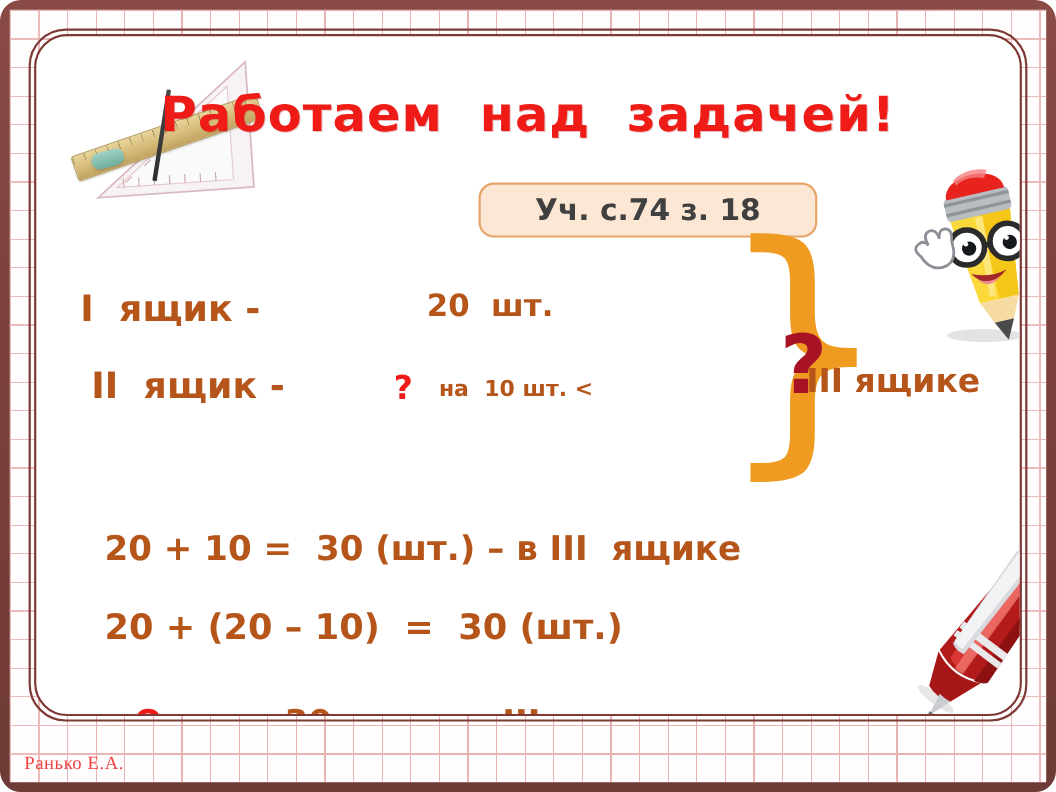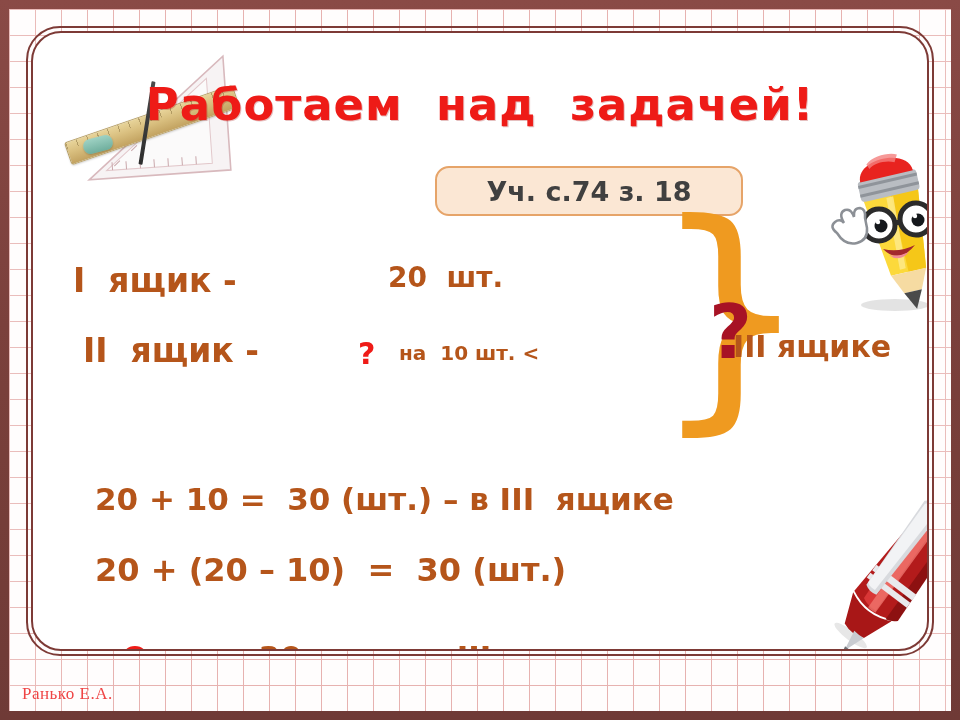--- a/index.html
+++ b/index.html
@@ -4,20 +4,21 @@
 <style>
   html,body{margin:0;padding:0;background:#fff;}
   body{font-family:"Liberation Sans",sans-serif;}
 
   .slide{
     position:relative;
     width:960px;height:720px;
     overflow:hidden;
     background:#fff;
     box-sizing:border-box;
+    border-radius:19px;
   }
 
   
   .frame-outer{
     position:absolute;inset:0;
     background:linear-gradient(180deg,#8a4a46 0%,#7b403c 45%,#6f3a36 100%);
     box-sizing:border-box;
   }
   .frame-inner-shadow{
     position:absolute;left:9px;top:9px;right:9px;bottom:9px;

